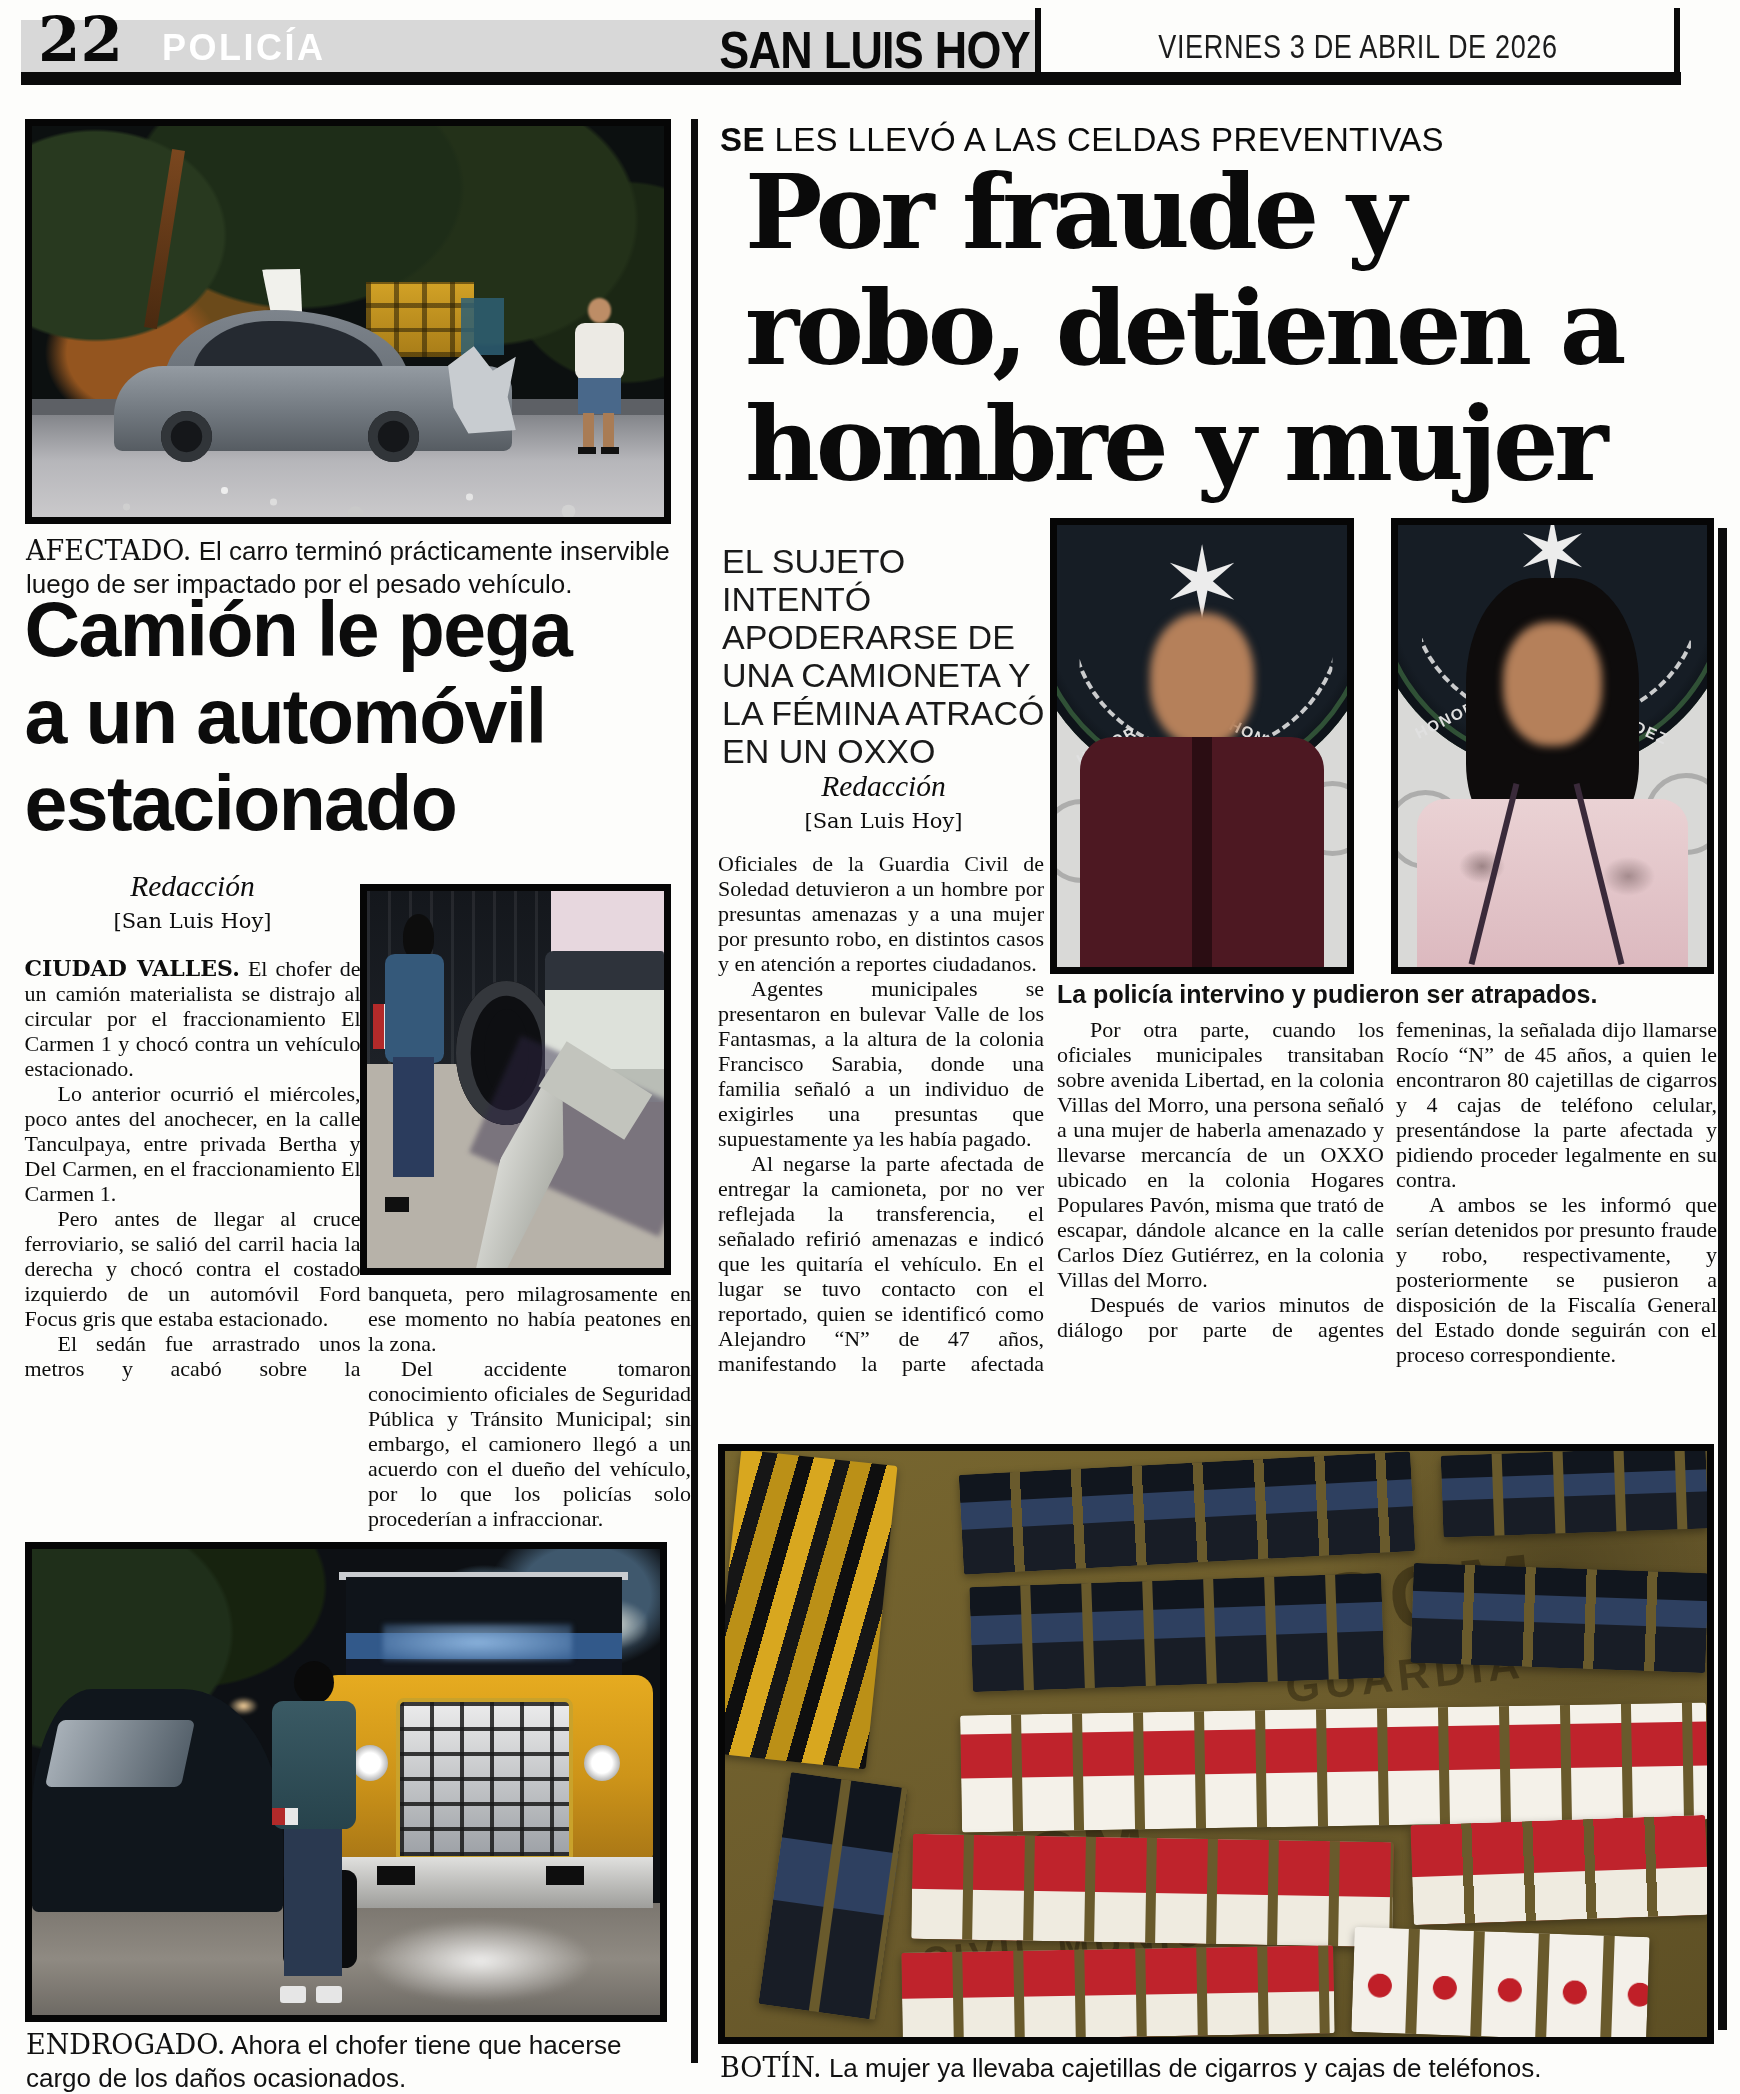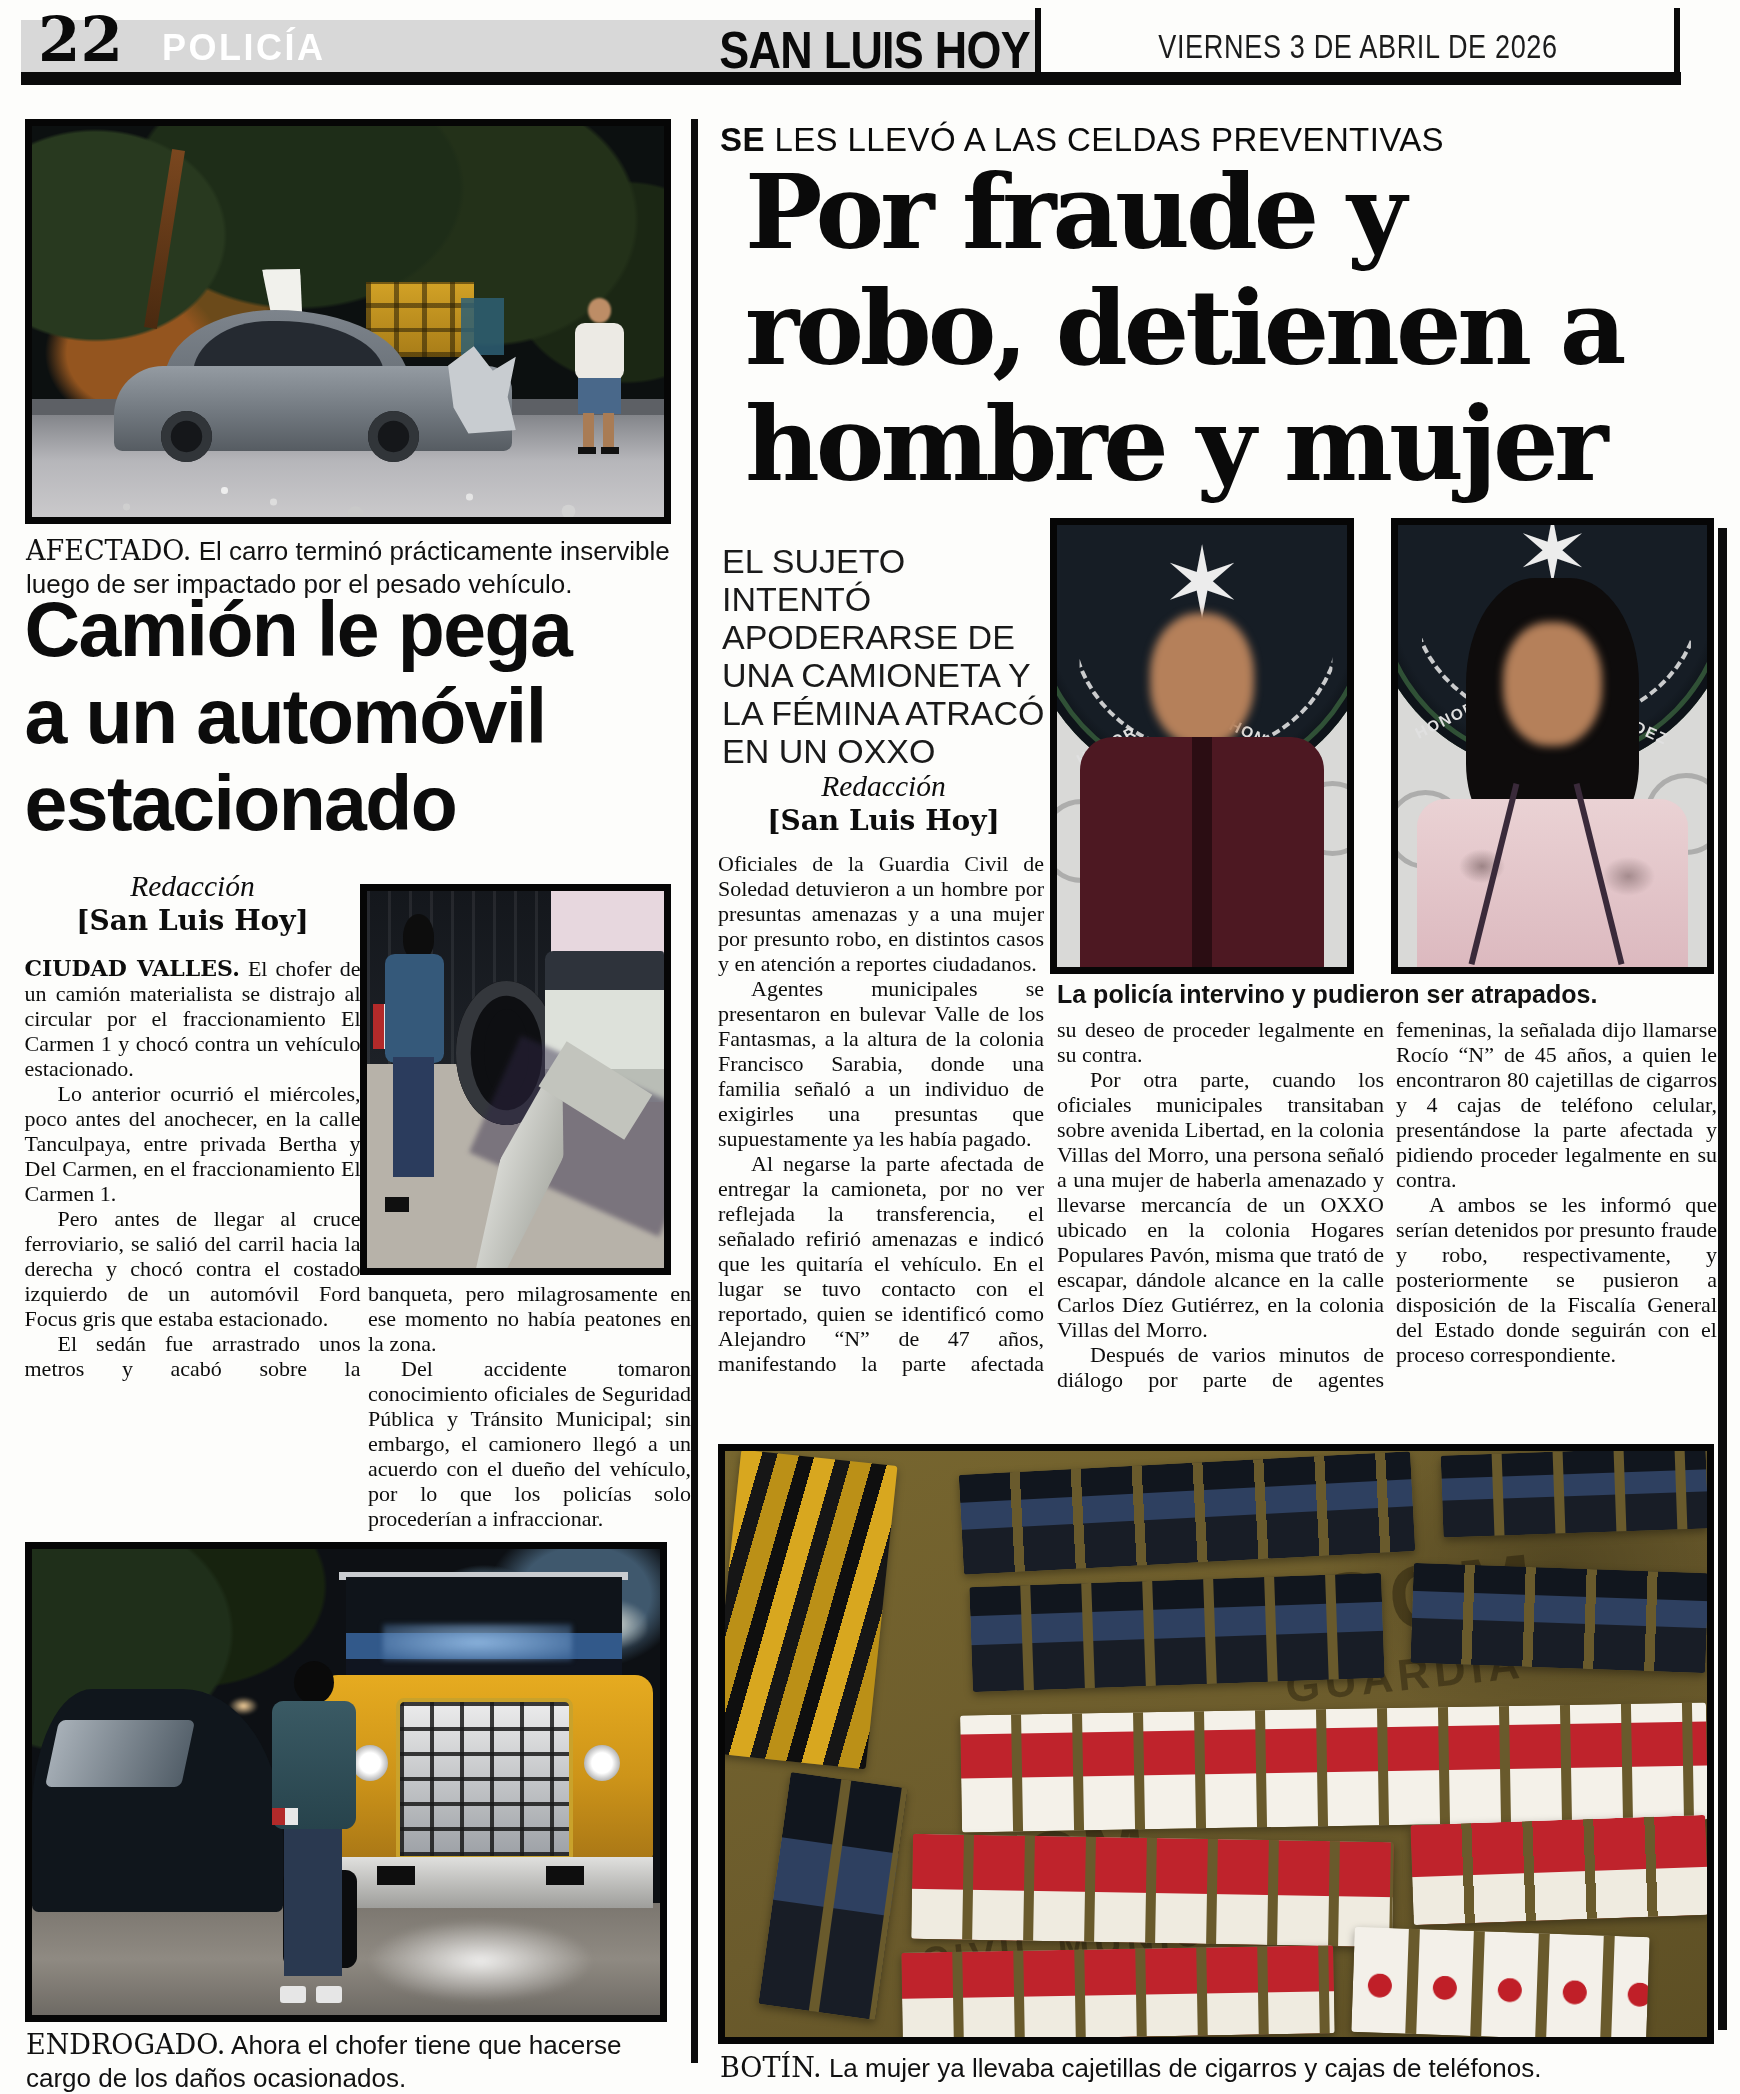--- a/index.html
+++ b/index.html
@@ -32,21 +32,21 @@
   
   .headline-left{font-family:"Liberation Sans",sans-serif;font-weight:bold;font-size:77px;line-height:87px;
                  letter-spacing:-1.6px;color:#0c0c0c;white-space:pre-line;}
   .kicker{font-family:"Liberation Sans",sans-serif;font-size:33px;color:#0c0c0c;letter-spacing:0.4px;}
   .kicker b{font-weight:bold;}
   .headline-right{font-family:"DejaVu Serif",serif;font-weight:bold;font-size:103px;line-height:116px;
                   letter-spacing:-4.1px;color:#0a0a0a;white-space:pre-line;margin-left:28px;}
   .subhead{font-family:"Liberation Sans",sans-serif;font-size:34px;line-height:38px;color:#1a1a1a;white-space:pre-line;}
   .byline{text-align:center;}
   .byline .auth{font-style:italic;font-size:29.5px;line-height:34px;}
-  .byline .outlet{font-family:"DejaVu Serif",serif;font-weight:bold;font-size:28px;line-height:36px;}
+  .byline .outlet{font-family:"DejaVu Serif",serif;font-weight:normal;font-size:21px;line-height:36px;}
   .bodycol{font-size:22px;line-height:25px;text-align:justify;}
   .bodycol p{margin:0;}
   .bodycol p.ind{text-indent:1.5em;}
   .bodycol p.cont{text-align-last:justify;}
   .lead-in{font-family:"DejaVu Serif",serif;font-weight:bold;}
   .mug-caption{font-family:"Liberation Sans",sans-serif;font-weight:bold;font-size:25px;color:#111;}
 
   
   .p1-bg{inset:0;background:
       radial-gradient(213px 172px at 10% 28%,#28391f 0 60%,transparent 62%),
@@ -363,21 +363,20 @@
 
   <div class="abs mug-caption" style="left:1057px;top:980px;width:655px;">La policía intervino y pudieron ser atrapados.</div>
 
   <div class="abs bodycol" style="left:718px;top:851px;width:326px;">
     <p>Oficiales de la Guardia Civil de Soledad detuvieron a un hombre por presuntas amenazas y a una mujer por presunto robo, en distintos casos y en atención a reportes ciudadanos.</p>
     <p class="ind">Agentes municipales se presentaron en bulevar Valle de los Fantasmas, a la altura de la colonia Francisco Sarabia, donde una familia señaló a un individuo de exigirles una presuntas que supuestamente ya les había pagado.</p>
     <p class="ind cont">Al negarse la parte afectada de entregar la camioneta, por no ver reflejada la transferencia, el señalado refirió amenazas e indicó que les quitaría el vehículo. En el lugar se tuvo contacto con el reportado, quien se identificó como Alejandro “N” de 47 años, manifestando la parte afectada</p>
   </div>
 
   <div class="abs bodycol" style="left:1057px;top:1017px;width:327px;">
-    <p>su deseo de proceder legalmente en su contra.</p>
     <p class="ind">Por otra parte, cuando los oficiales municipales transitaban sobre avenida Libertad, en la colonia Villas del Morro, una persona señaló a una mujer de haberla amenazado y llevarse mercancía de un OXXO ubicado en la colonia Hogares Populares Pavón, misma que trató de escapar, dándole alcance en la calle Carlos Díez Gutiérrez, en la colonia Villas del Morro.</p>
     <p class="ind cont">Después de varios minutos de diálogo por parte de agentes</p>
   </div>
 
   <div class="abs bodycol" style="left:1396px;top:1017px;width:321px;">
     <p>femeninas, la señalada dijo llamarse Rocío “N” de 45 años, a quien le encontraron 80 cajetillas de cigarros y 4 cajas de teléfono celular, presentándose la parte afectada y pidiendo proceder legalmente en su contra.</p>
     <p class="ind">A ambos se les informó que serían detenidos por presunto fraude y robo, respectivamente, y posteriormente se pusieron a disposición de la Fiscalía General del Estado donde seguirán con el proceso correspondiente.</p>
   </div>
 
   <div class="abs photo" style="left:718px;top:1444px;width:996px;height:600px;">

